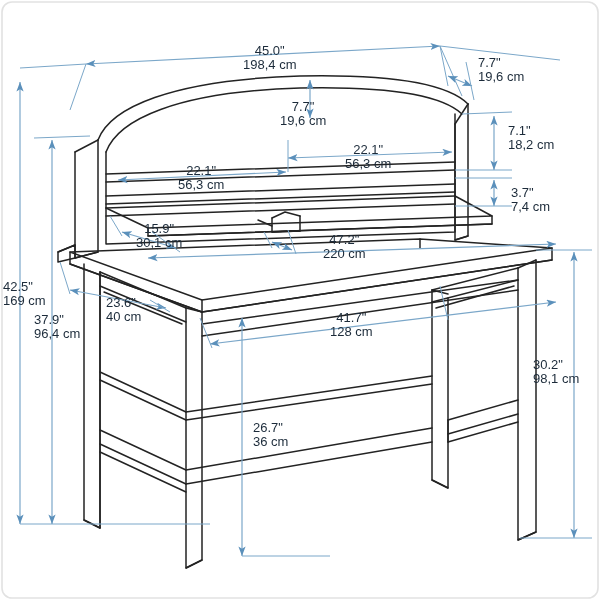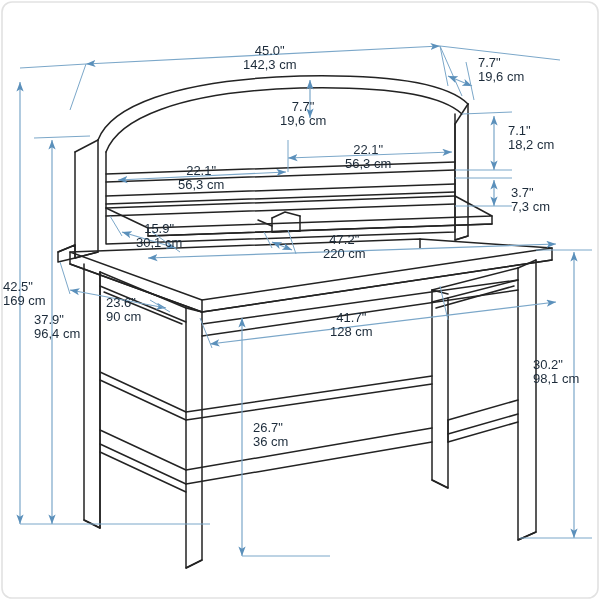--- a/index.html
+++ b/index.html
@@ -207,21 +207,21 @@
       <line x1="536" y1="250" x2="592" y2="250" stroke-width="1"></line>
       <line x1="520" y1="538" x2="592" y2="538" stroke-width="1"></line>
 
       <line x1="242" y1="318" x2="242" y2="556" marker-start="url(#ah2)" marker-end="url(#ah)"></line>
       <line x1="242" y1="556" x2="330" y2="556" stroke-width="1"></line>
     </g>
   </svg>
 
   <div class="dim-text" style="left:243px; top:44px;">
     <span class="l1">45.0"</span>
-    <span class="l2">142,3 cm</span>
+    <span class="l2">198,4 cm</span>
   </div>
 
   <div class="dim-text left-al" style="left:478px; top:56px;">
     <span class="l1">7.7"</span>
     <span class="l2">19,6 cm</span>
   </div>
 
   <div class="dim-text" style="left:280px; top:100px;">
     <span class="l1">7.7"</span>
     <span class="l2">19,6 cm</span>
@@ -237,21 +237,21 @@
     <span class="l2">56,3 cm</span>
   </div>
 
   <div class="dim-text" style="left:178px; top:164px;">
     <span class="l1">22.1"</span>
     <span class="l2">56,3 cm</span>
   </div>
 
   <div class="dim-text left-al" style="left:511px; top:186px;">
     <span class="l1">3.7"</span>
-    <span class="l2">7,3 cm</span>
+    <span class="l2">7,4 cm</span>
   </div>
 
   <div class="dim-text" style="left:136px; top:222px;">
     <span class="l1">15.9"</span>
     <span class="l2">30,1 cm</span>
   </div>
 
   <div class="dim-text" style="left:323px; top:233px;">
     <span class="l1">47.2"</span>
     <span class="l2">220 cm</span>
@@ -262,21 +262,21 @@
     <span class="l2">169 cm</span>
   </div>
 
   <div class="dim-text left-al" style="left:34px; top:313px;">
     <span class="l1">37.9"</span>
     <span class="l2">96,4 cm</span>
   </div>
 
   <div class="dim-text left-al" style="left:106px; top:296px;">
     <span class="l1">23.6"</span>
-    <span class="l2">90 cm</span>
+    <span class="l2">40 cm</span>
   </div>
 
   <div class="dim-text" style="left:330px; top:311px;">
     <span class="l1">41.7"</span>
     <span class="l2">128 cm</span>
   </div>
 
   <div class="dim-text left-al" style="left:533px; top:358px;">
     <span class="l1">30.2"</span>
     <span class="l2">98,1 cm</span>

